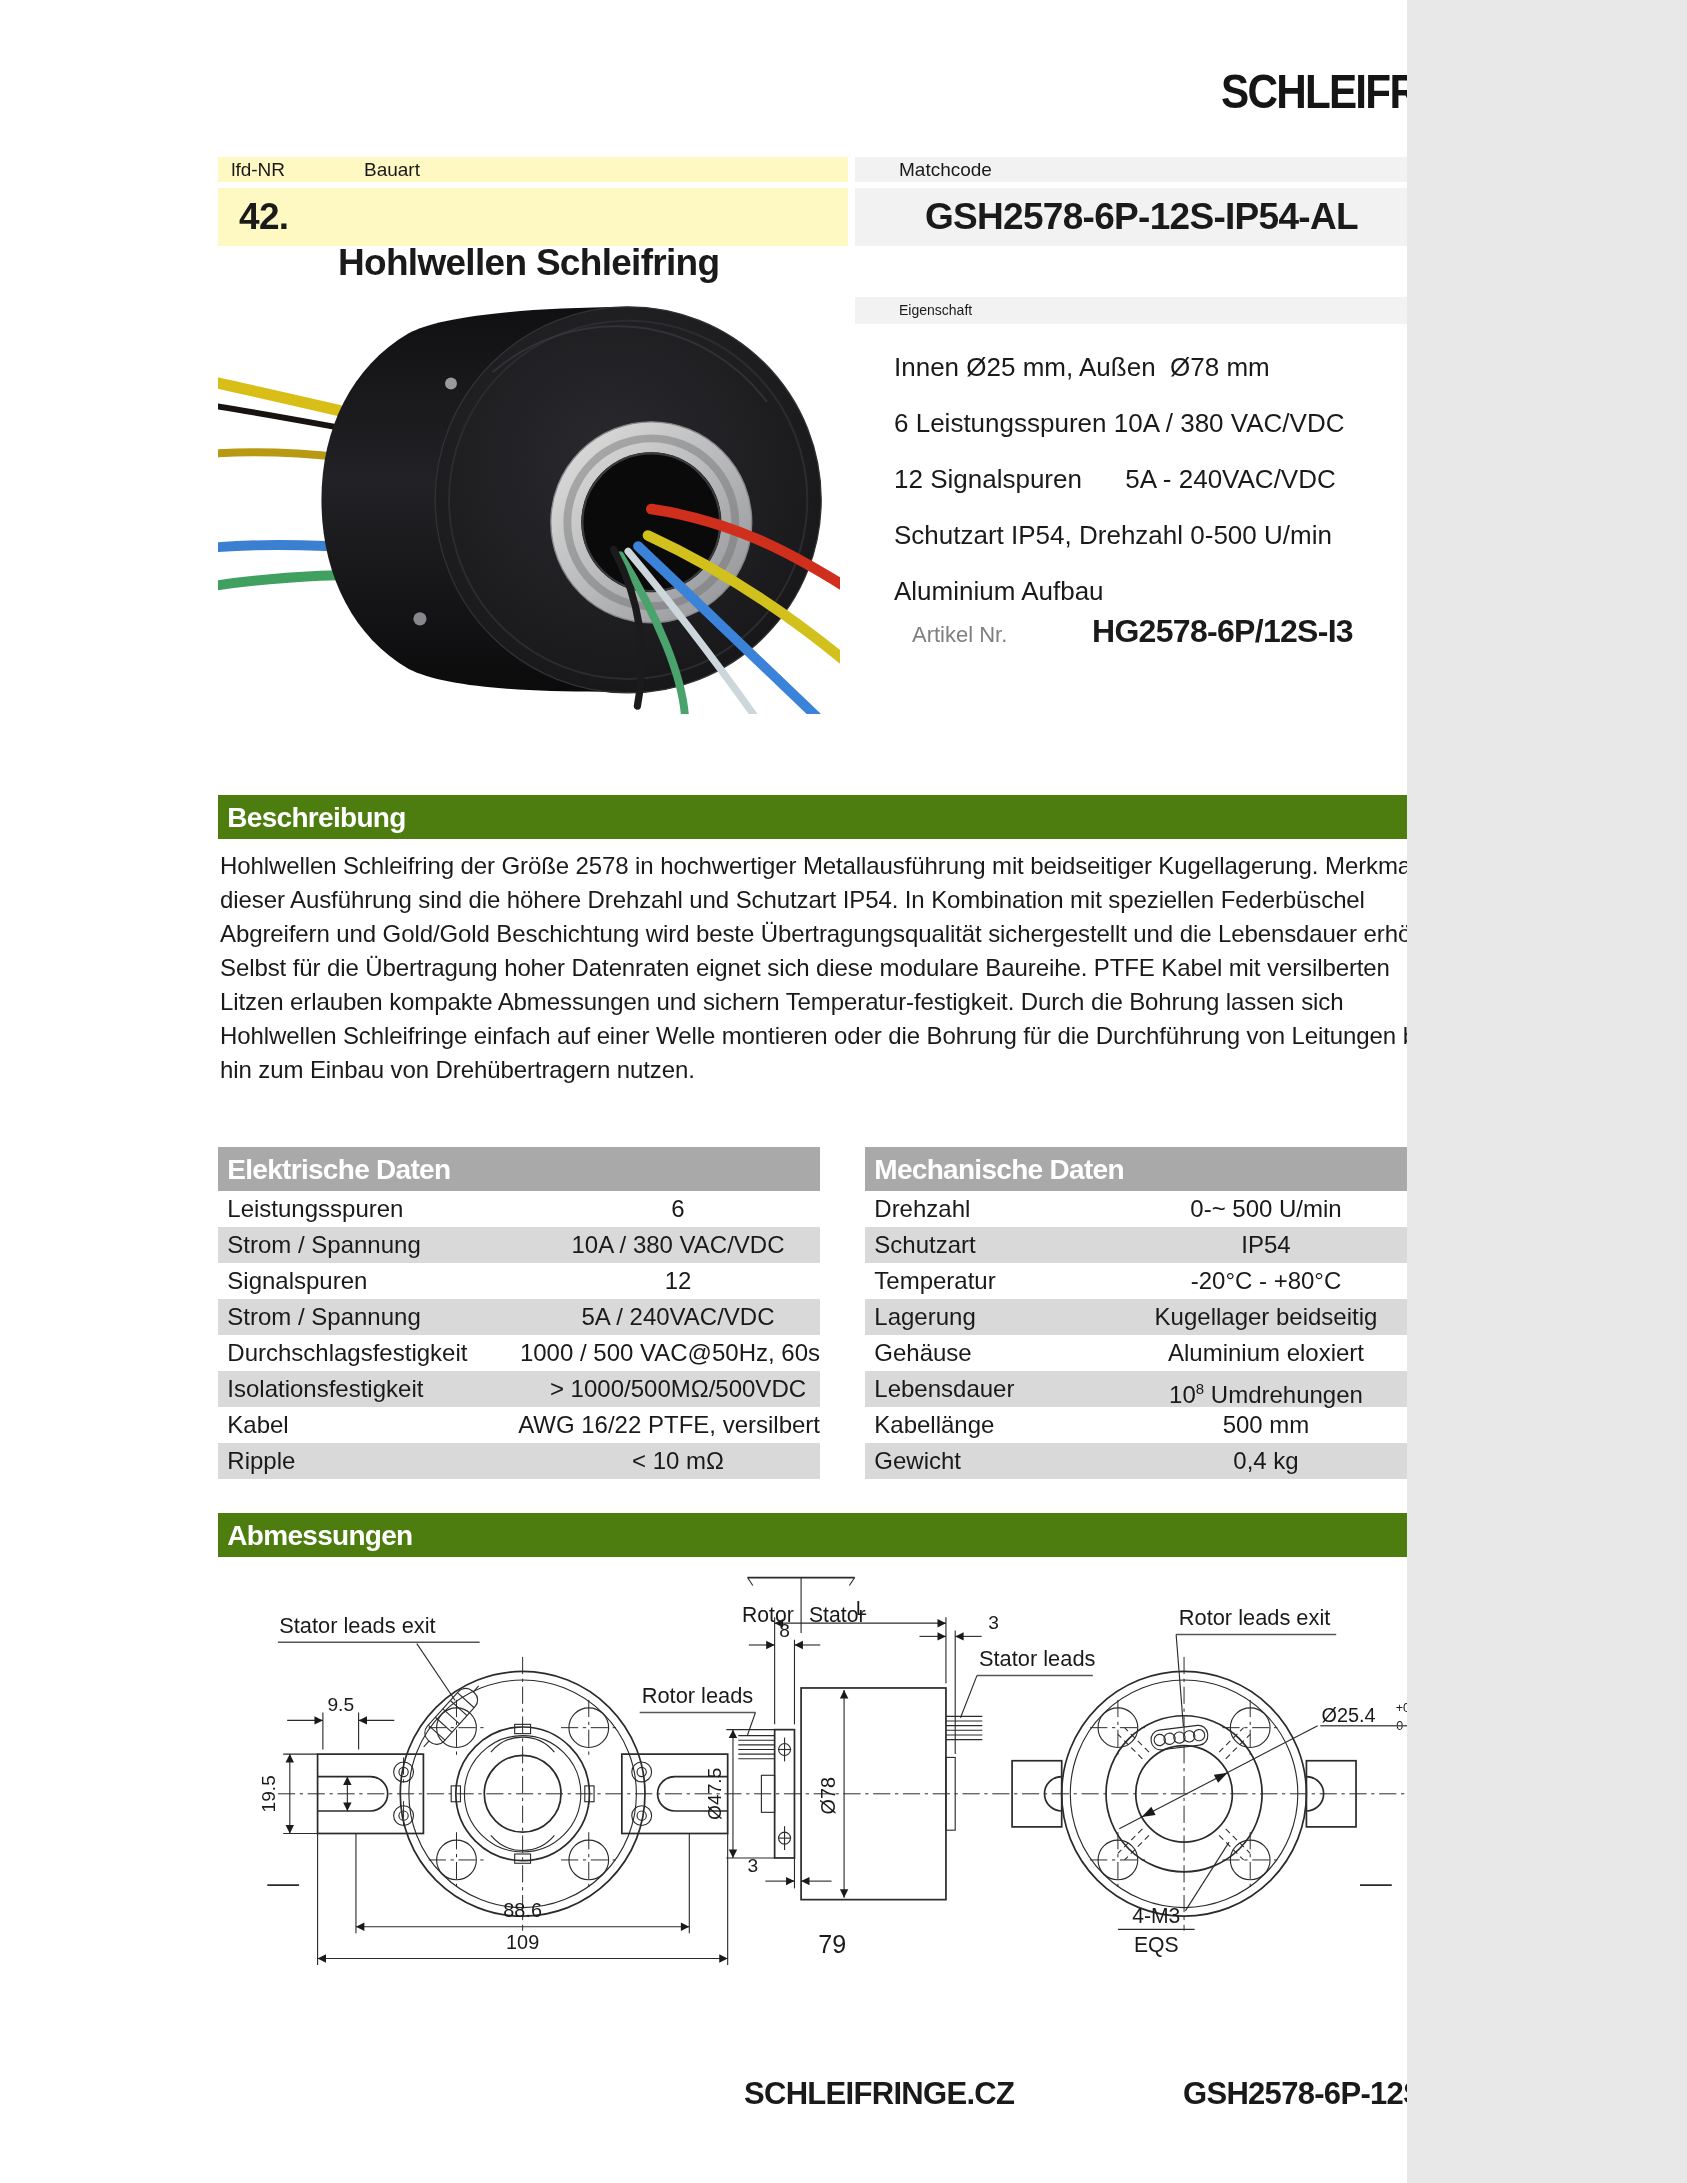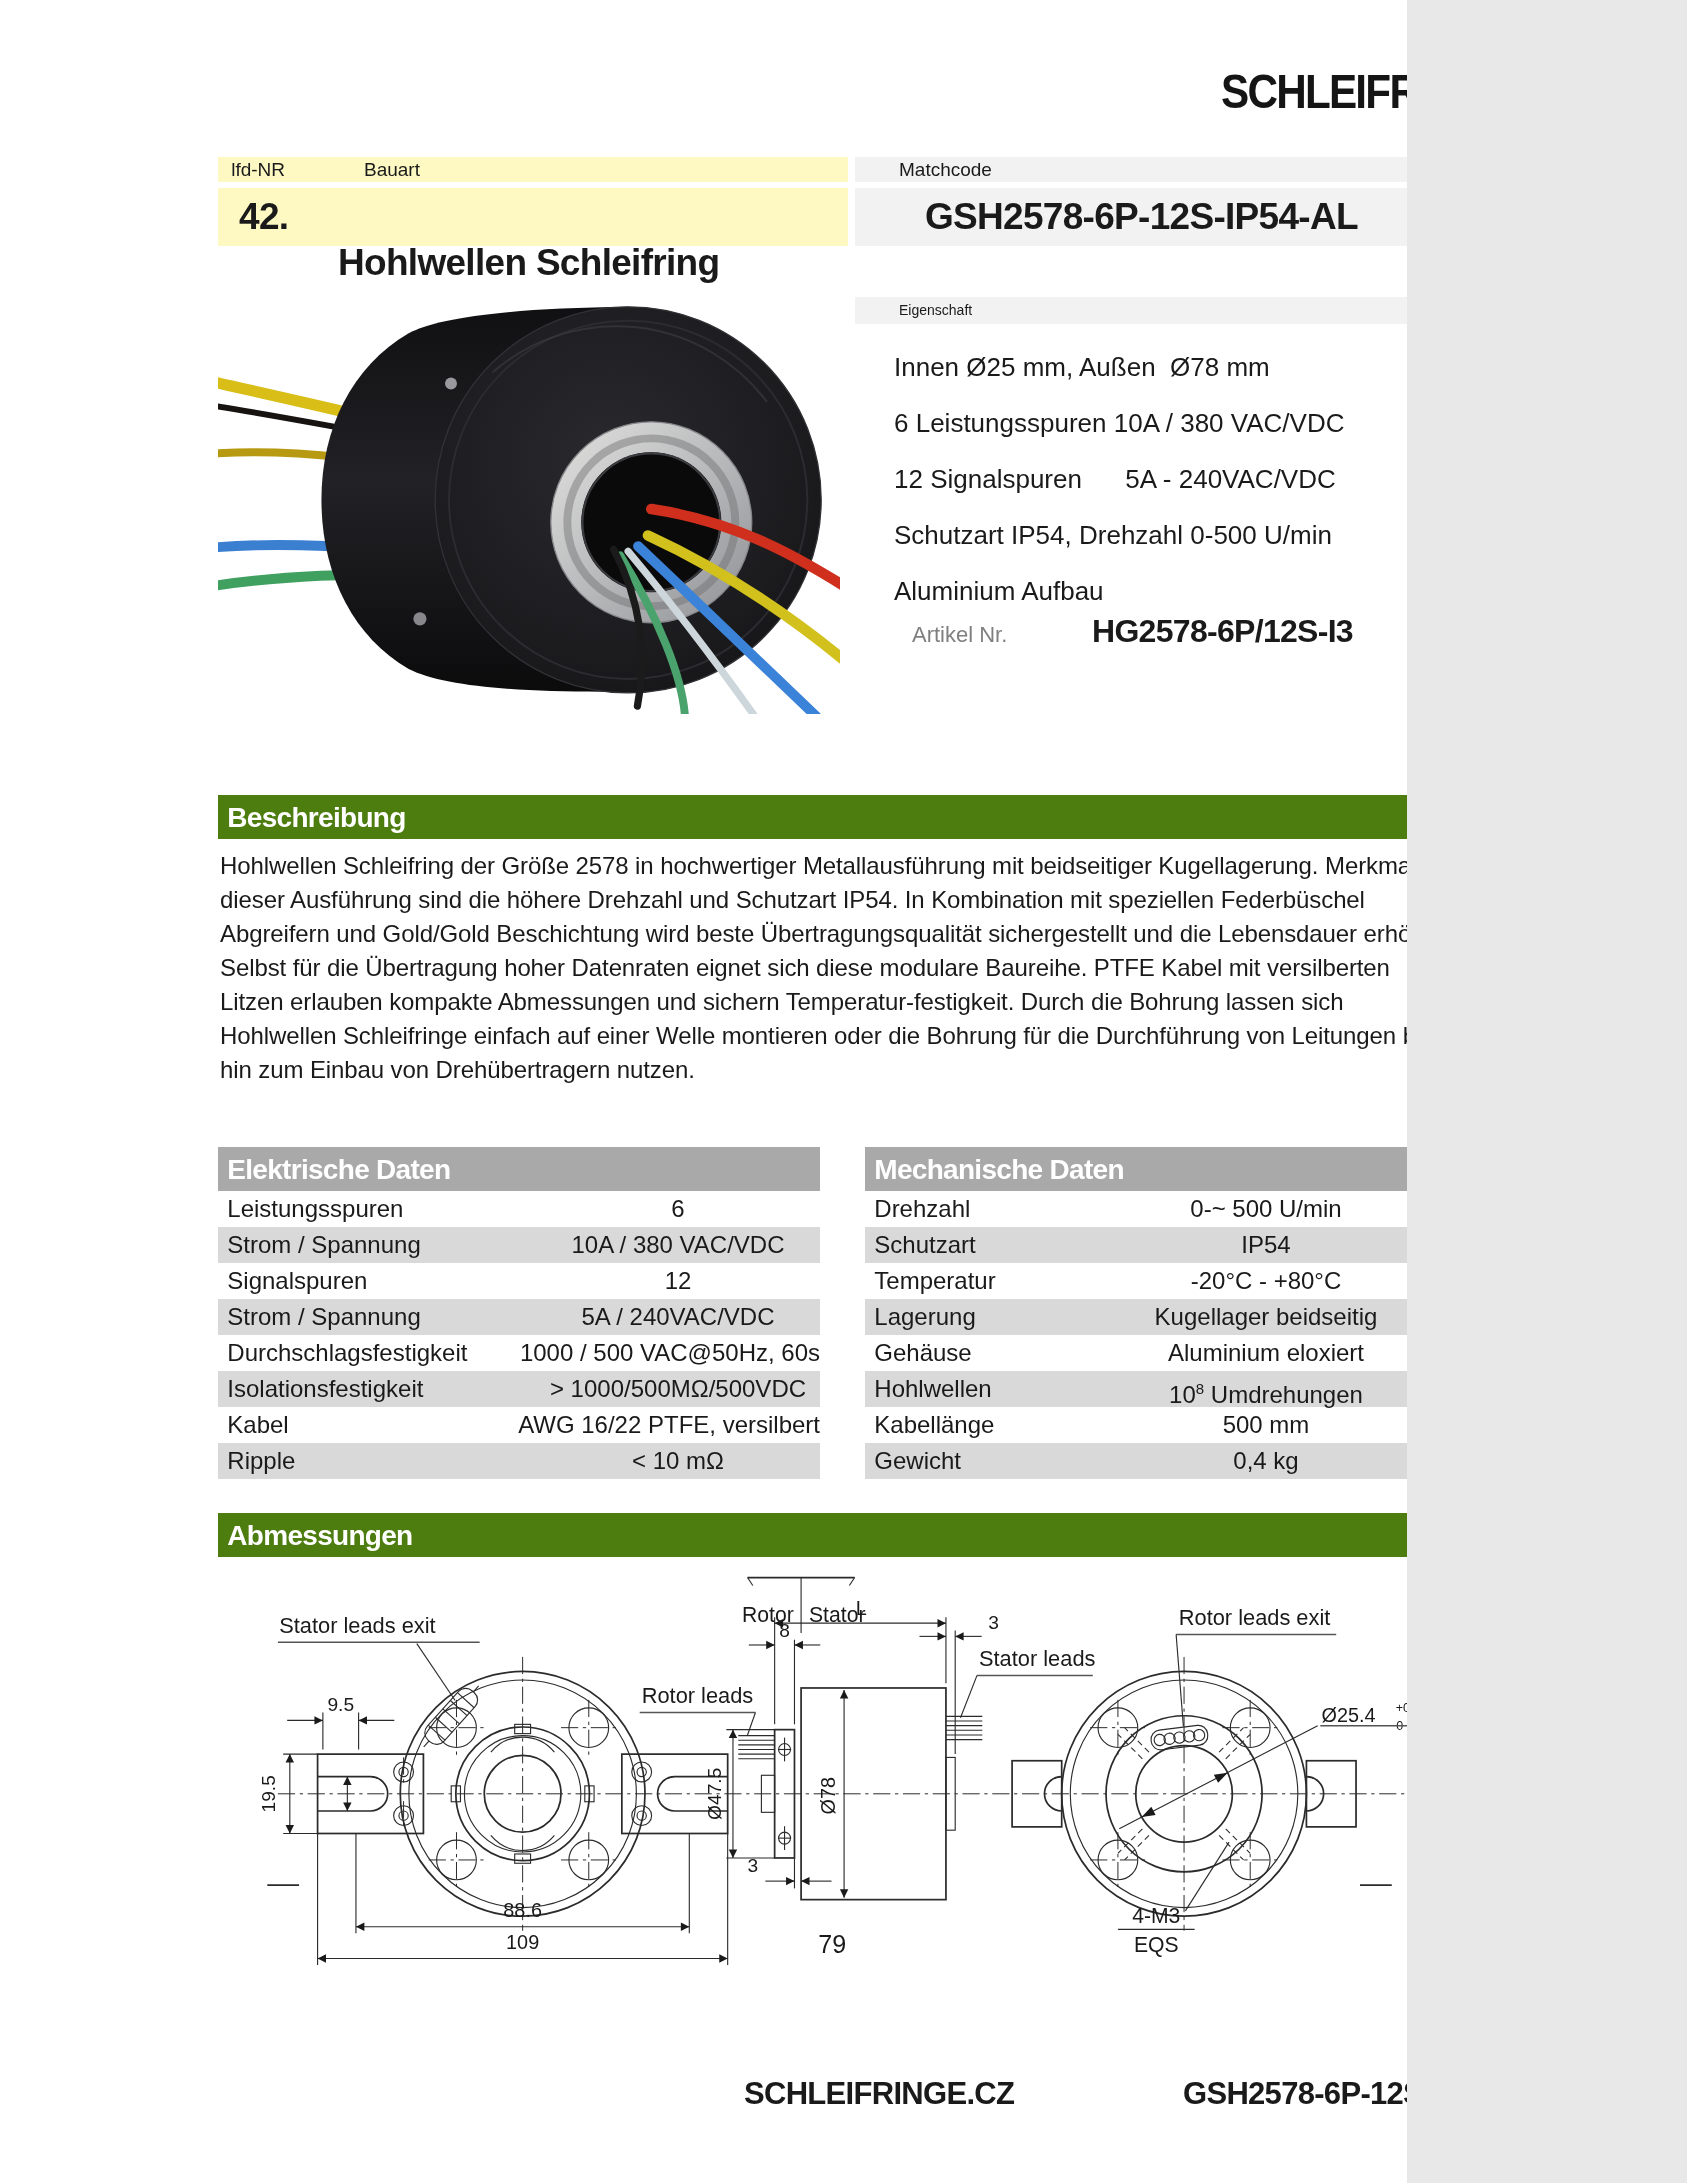--- a/index.html
+++ b/index.html
@@ -210,21 +210,21 @@
         </div>
       <div class="trow">
           <div class="tl">Lagerung</div>
           <div class="tv">Kugellager beidseitig</div>
         </div>
       <div class="trow">
           <div class="tl">Gehäuse</div>
           <div class="tv">Aluminium eloxiert</div>
         </div>
       <div class="trow">
-          <div class="tl">Hohlwellen</div>
+          <div class="tl">Lebensdauer</div>
           <div class="tv"><span>10</span><sup>8</sup><span> Umdrehungen</span></div>
         </div>
       <div class="trow">
           <div class="tl">Kabellänge</div>
           <div class="tv">500 mm</div>
         </div>
       <div class="trow">
           <div class="tl">Gewicht</div>
           <div class="tv">0,4 kg</div>
         </div>

